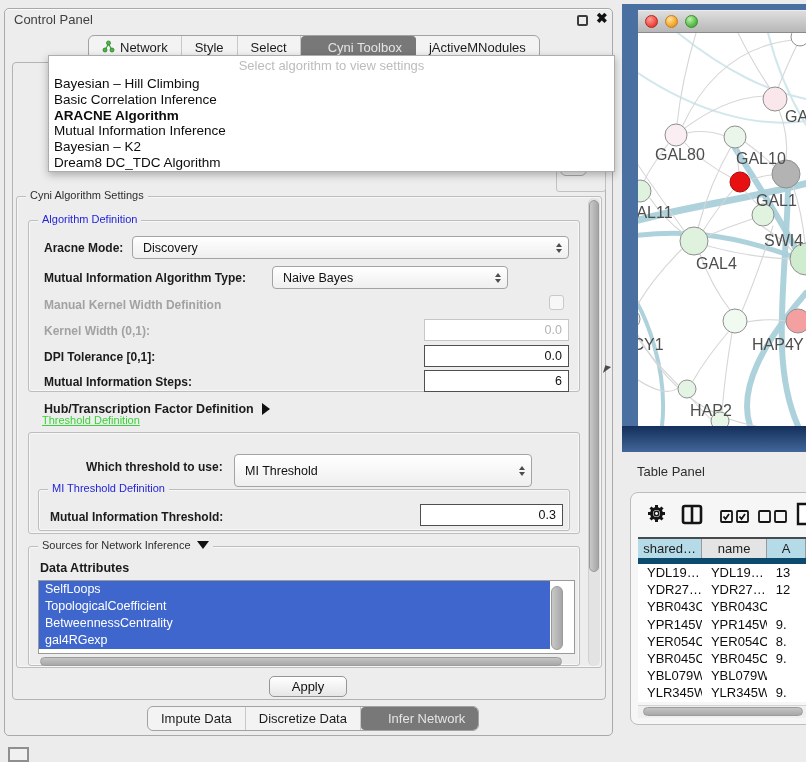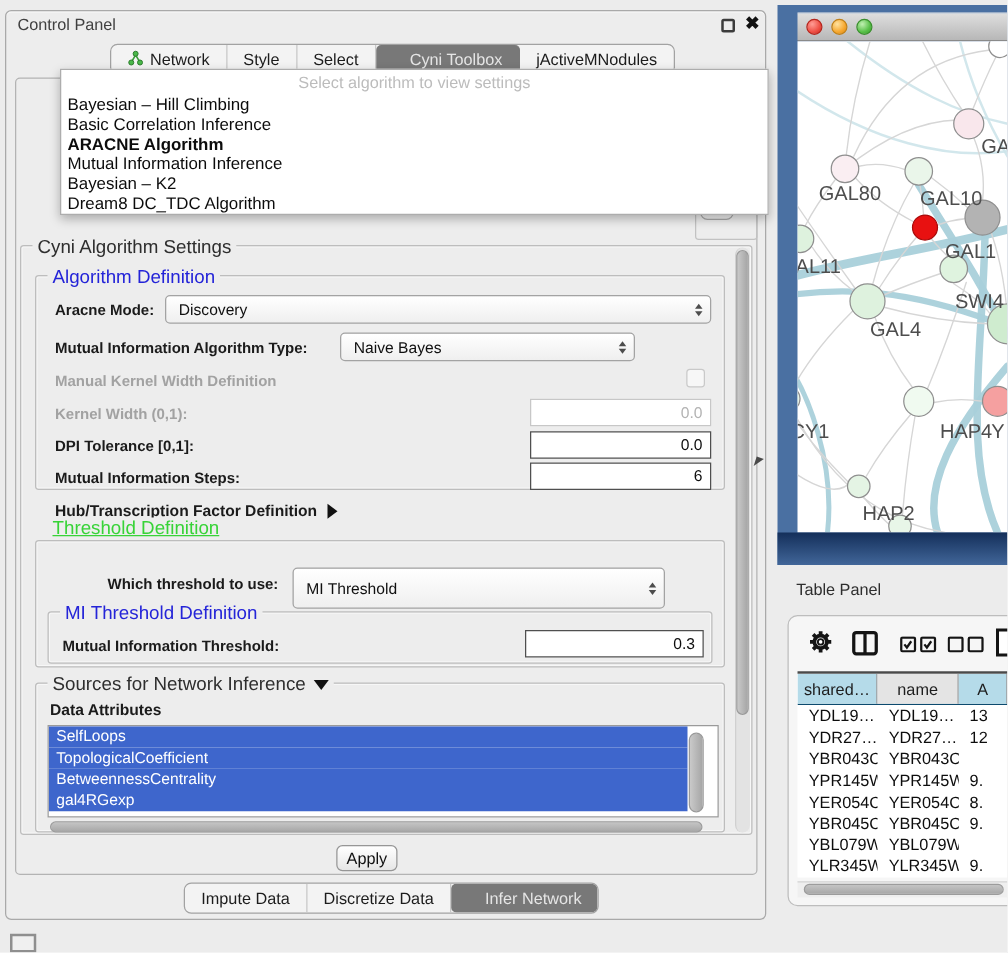--- a/index.html
+++ b/index.html
@@ -32,21 +32,21 @@
   .popup .pitem.bold{font-weight:bold;}
 
   
   .frag-box{border:1px solid #c2c2c2;border-radius:3px;background:transparent;}
   .frag-combo1{left:589px;top:97px;width:17px;height:26px;border:2px solid #6ba3e8;border-radius:6px;background:#eef3fa;}
   .frag-combo2{left:560px;top:152px;width:27px;height:24px;border:1px solid #a8a8a8;border-radius:6px;
                background:linear-gradient(#fff,#ededed);}
 
   
   .groupbox{border:1px solid #bdbdbd;border-radius:3px;box-shadow:inset 0 0 0 1px rgba(255,255,255,.55);}
-  .gtitle{position:absolute;font-size:15px;color:#2e2e2e;background:#ededed;padding:0 4px;white-space:nowrap;}
+  .gtitle{position:absolute;font-size:11px;color:#2e2e2e;background:#ededed;padding:0 4px;white-space:nowrap;}
   .gtitle.blue{color:#2424d8;}
   .gtitle.green{color:#37d337;}
 
   .lbl{font-size:12px;font-weight:bold;color:#1b1b1b;white-space:nowrap;}
   .lbl.dis{color:#a2a2a2;}
 
   .combo{background:linear-gradient(#ffffff,#efefef);border:1px solid #a3a3a3;border-radius:4px;
          font-size:12.5px;color:#101010;display:flex;align-items:center;padding-left:10px;}
   .combo .arrs{position:absolute;right:6px;top:50%;transform:translateY(-50%);display:flex;flex-direction:column;gap:2px;align-items:center;}
   .combo .arrs i{display:block;width:0;height:0;border-left:3.5px solid transparent;border-right:3.5px solid transparent;}
@@ -82,21 +82,21 @@
   .tl.red{background:radial-gradient(circle at 35% 30%,#ff9d96,#ee4e43 60%,#c22b22);border:1px solid #b5251d;}
   .tl.yellow{background:radial-gradient(circle at 35% 30%,#ffe2a0,#f6a72e 60%,#d2861a);border:1px solid #c08018;}
   .tl.green{background:radial-gradient(circle at 35% 30%,#c0f0b2,#57bf47 60%,#3d9a30);border:1px solid #3a8f2d;}
   .net-content{left:638px;top:33px;width:168px;height:393px;background:#fff;overflow:hidden;}
   .net-bottom{left:622px;top:426px;width:184px;height:26px;background:linear-gradient(#142f5a,#416699);}
 
   
   .tp-title{left:637px;top:464px;font-size:13px;color:#2e2e2e;}
   .tp-shell{left:630px;top:492px;width:200px;height:233px;background:#f6f6f6;border:1px solid #bdbdbd;border-radius:8px;overflow:hidden;}
   .tp-table{left:638px;top:537px;width:168px;height:165px;background:#fff;border-top:2px solid #4a4a4a;overflow:hidden;}
-  .thead{display:flex;height:25px;border-bottom:1px solid #0c4a6e;}
+  .thead{display:flex;height:25px;border-bottom:6px solid #0c4a6e;}
   .th{display:flex;align-items:center;justify-content:center;font-size:13px;color:#1d1d1d;
       border-right:1px solid #9a9a9a;}
   .th.hl{background:#b5dbe9;}
   .th.plain{background:#e4e4e4;}
   .trow{display:flex;height:17.2px;align-items:center;}
   .td{font-size:13px;color:#0d0d0d;padding-left:9px;overflow:hidden;white-space:nowrap;}
 
   .tp-hscroll{left:638px;top:705px;width:168px;height:13px;background:#efefef;border-top:1px solid #d4d4d4;}
 
   .corner-icon{left:8px;top:747px;width:21px;height:15px;border:2px solid #8f8f8f;background:#f0f0f0;}
@@ -211,21 +211,21 @@
 
   <div class="abs attr-list" id="attrList" style="left:38px;top:580px;width:537px;height:74px;">
       <div class="attr-item" style="background: rgb(62, 102, 204);">SelfLoops</div>
       <div class="attr-item" style="background: rgb(62, 102, 204);">TopologicalCoefficient</div>
       <div class="attr-item" style="background: rgb(62, 102, 204);">BetweennessCentrality</div>
       <div class="attr-item" style="background: rgb(62, 102, 204);">gal4RGexp</div>
     </div>
   <div class="abs vthumb" style="left:551px;top:586px;width:12px;height:64px;"></div>
   <div class="abs hthumb" style="left:40px;top:657px;width:522px;height:9px;"></div>
 
-  <div class="abs apply-btn" style="left:269px;top:676px;width:49px;height:21px;">Apply</div>
+  <div class="abs apply-btn" style="left:269px;top:676px;width:78px;height:21px;">Apply</div>
 
   <div class="abs tabbar" id="bottomTabs" style="left:147px;top:706px;">
       <div class="tab">
         <span>Impute Data</span>
       </div>
       <div class="tab">
         <span>Discretize Data</span>
       </div>
       <div class="tab sel">
         <span>Infer Network</span>

